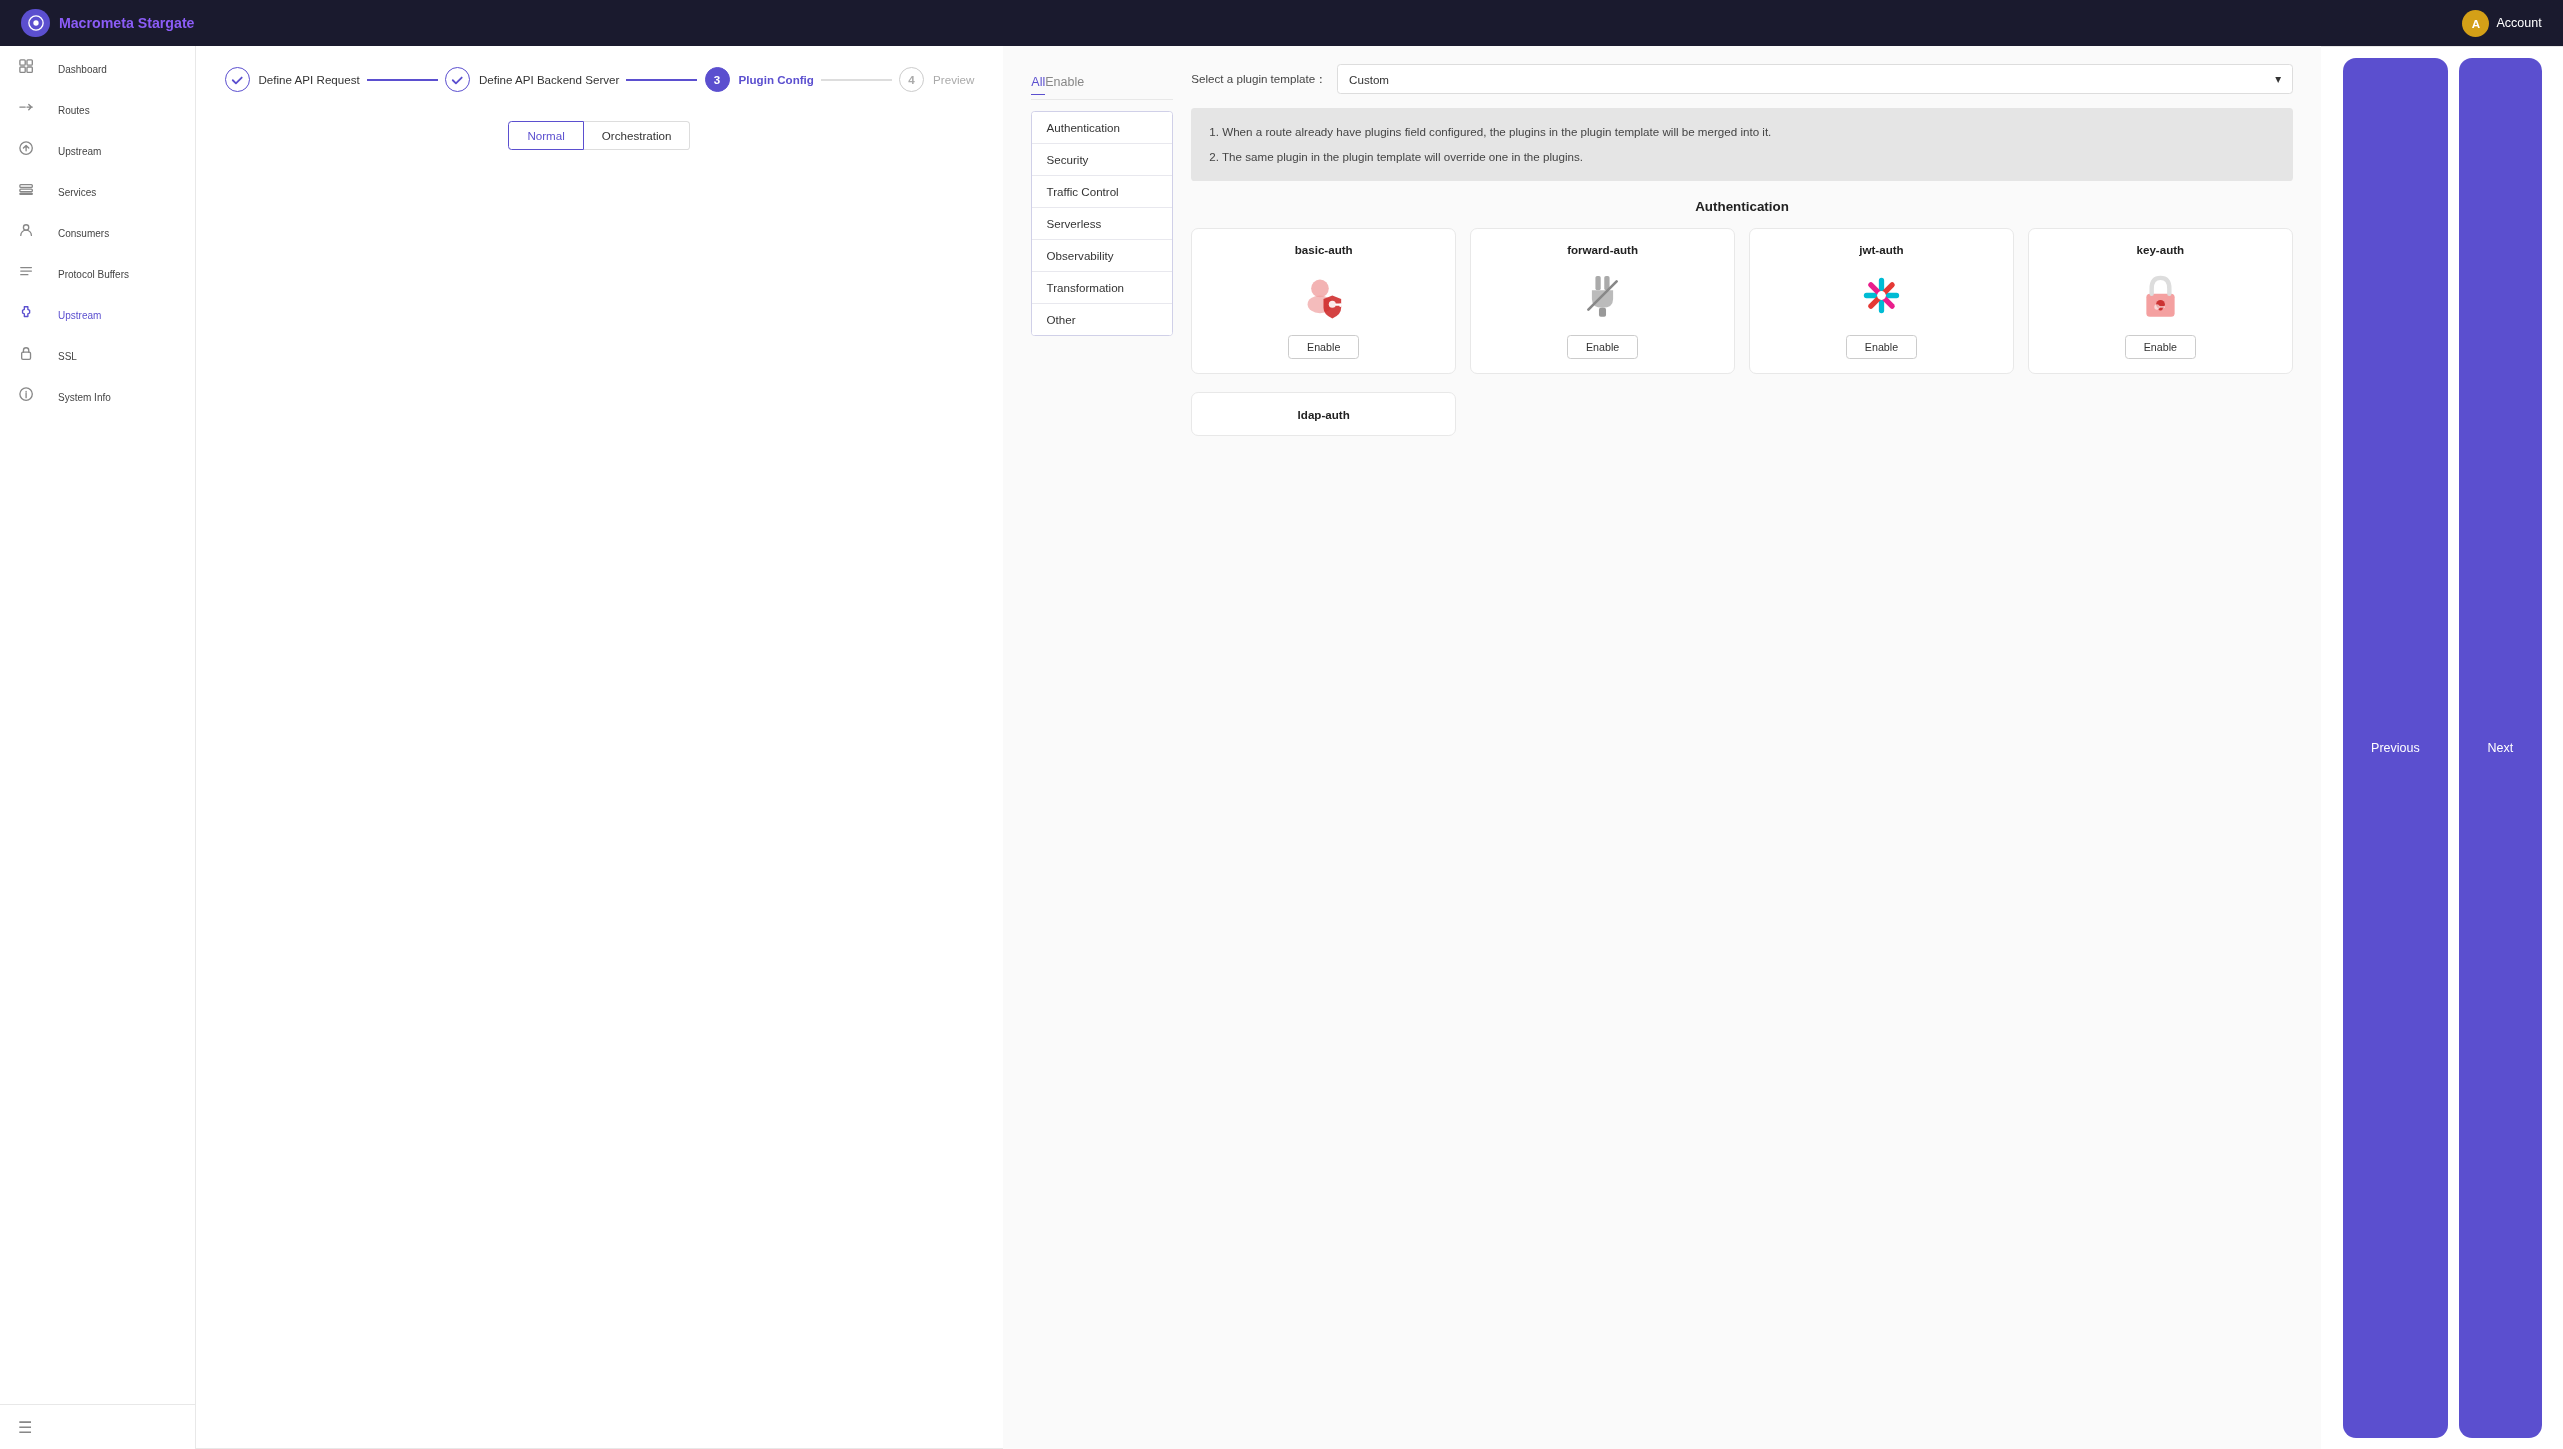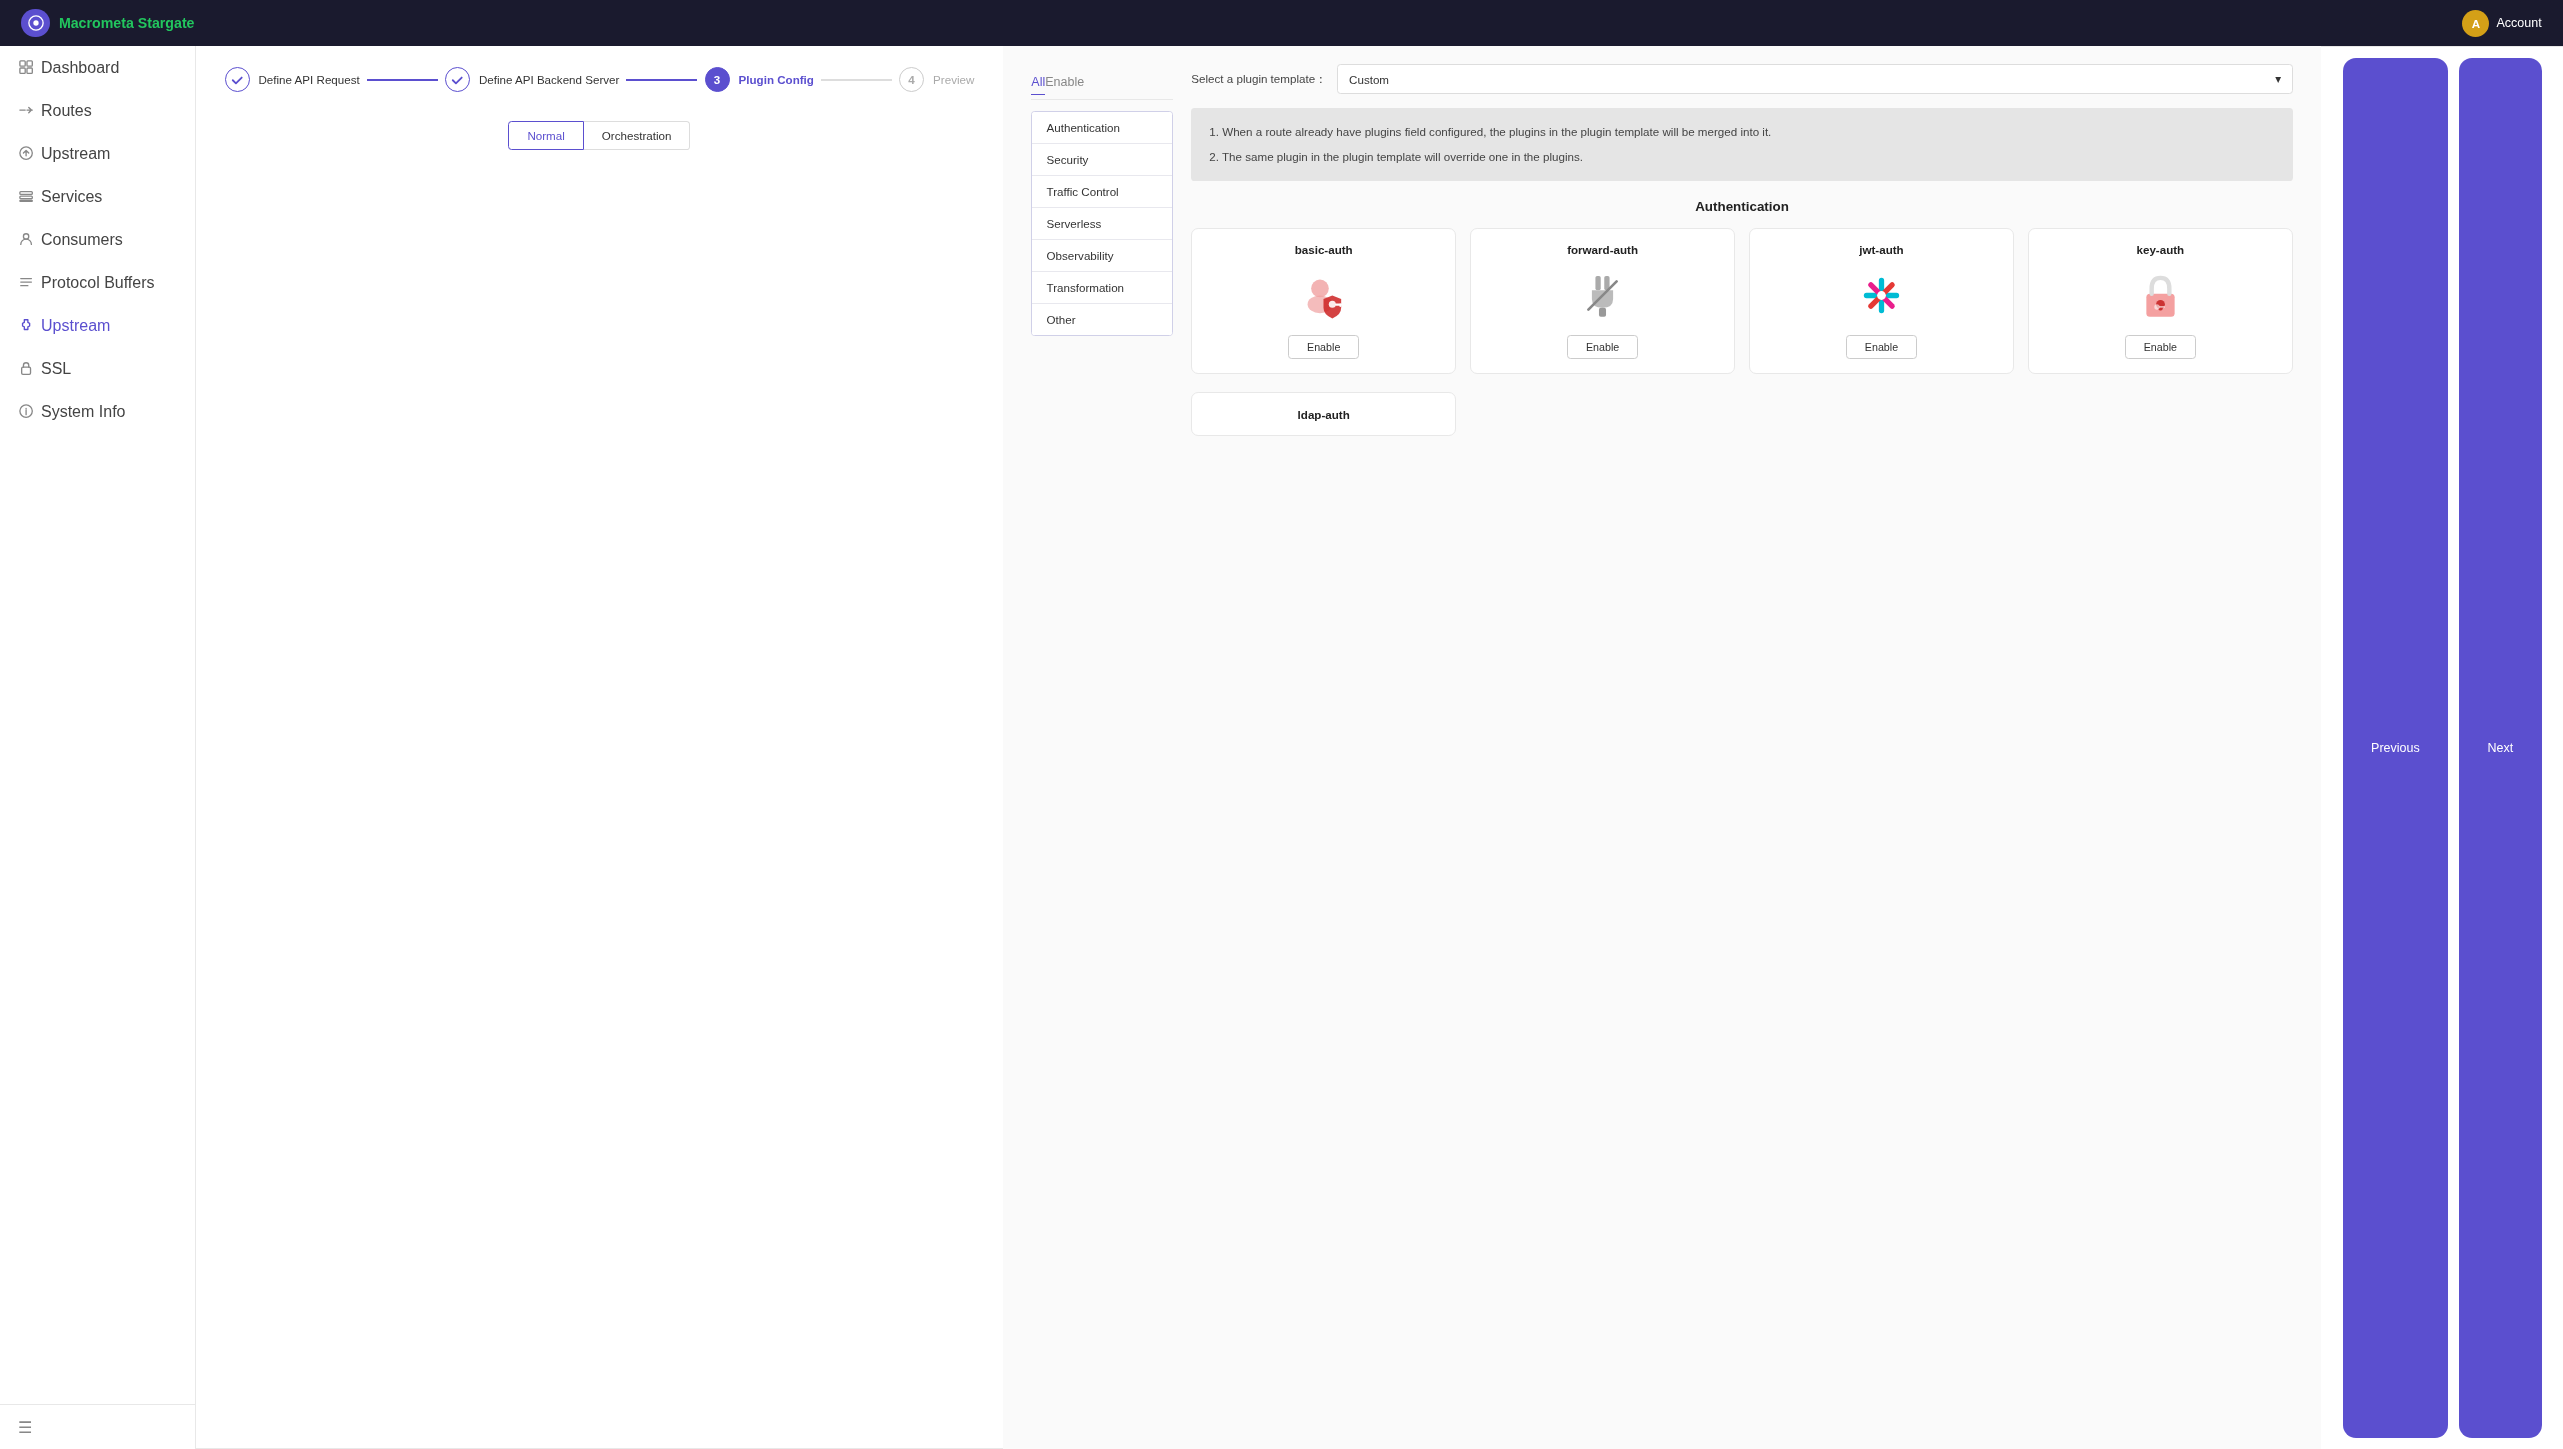--- a/index.html
+++ b/index.html
@@ -12,21 +12,21 @@
       align-items: center;
       justify-content: space-between;
       padding: 0 21.4px;
       height: 46px;
       flex-shrink: 0;
     }
     .topbar-logo {
       display: flex;
       align-items: center;
       gap: 9px;
-      color: #22c55e;
+      color: #8b5cf6;
       font-size: 14.2px;
       font-weight: 600;
     }
     .logo-icon {
       width: 28.5px; height: 28.5px;
       background: #5b4fcf;
       border-radius: 50%;
       display: flex; align-items: center; justify-content: center;
       color: white; font-size: 12.5px;
     }
@@ -54,26 +54,26 @@
       width: 196px;
       background: #fff;
       border-right: 0.9px solid #e8e8e8;
       display: flex;
       flex-direction: column;
       overflow-y: auto;
       flex-shrink: 0;
     }
     .sidebar-item {
       display: flex;
-      align-items: center;
-      gap: 7px;
+      align-items: flex-end;
+      gap: 24px;
       padding: 12.5px 18px;
       cursor: pointer;
       color: #444;
-      font-size: 16px;
+      font-size: 10px;
       transition: background 0.15s;
     }
     .sidebar-item.active { color: #5b4fcf; }
     .sidebar-icon {
       width: 16px; height: 16px;
       display: flex; align-items: center; justify-content: center;
       font-size: 13.4px;
       color: #888;
       flex-shrink: 0;
     }

